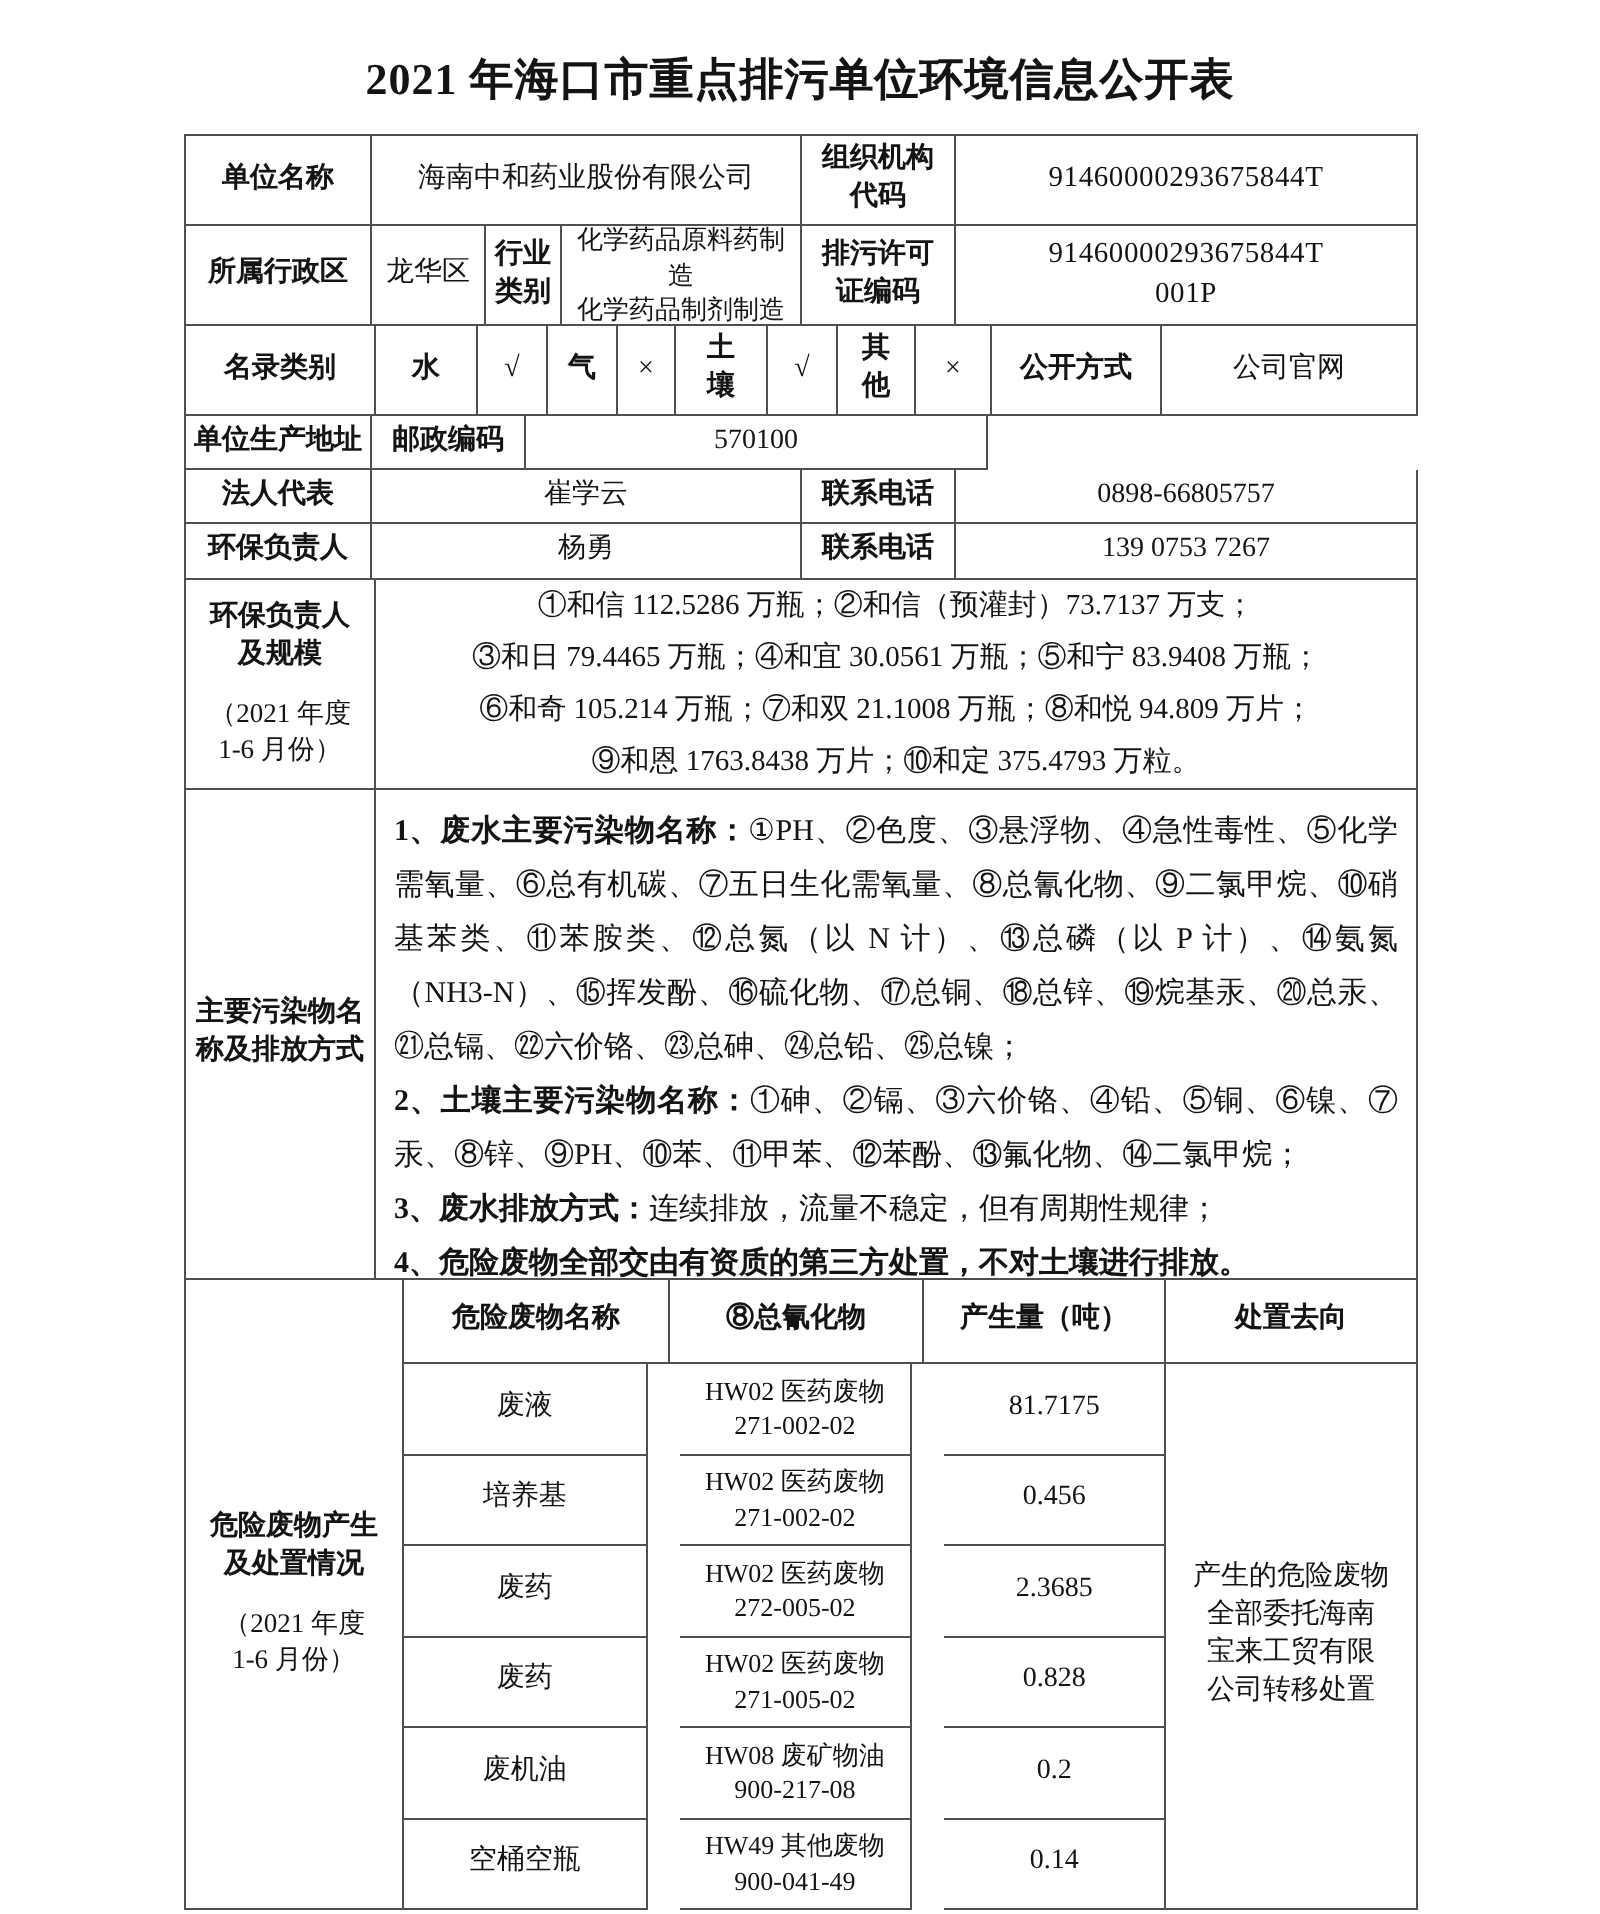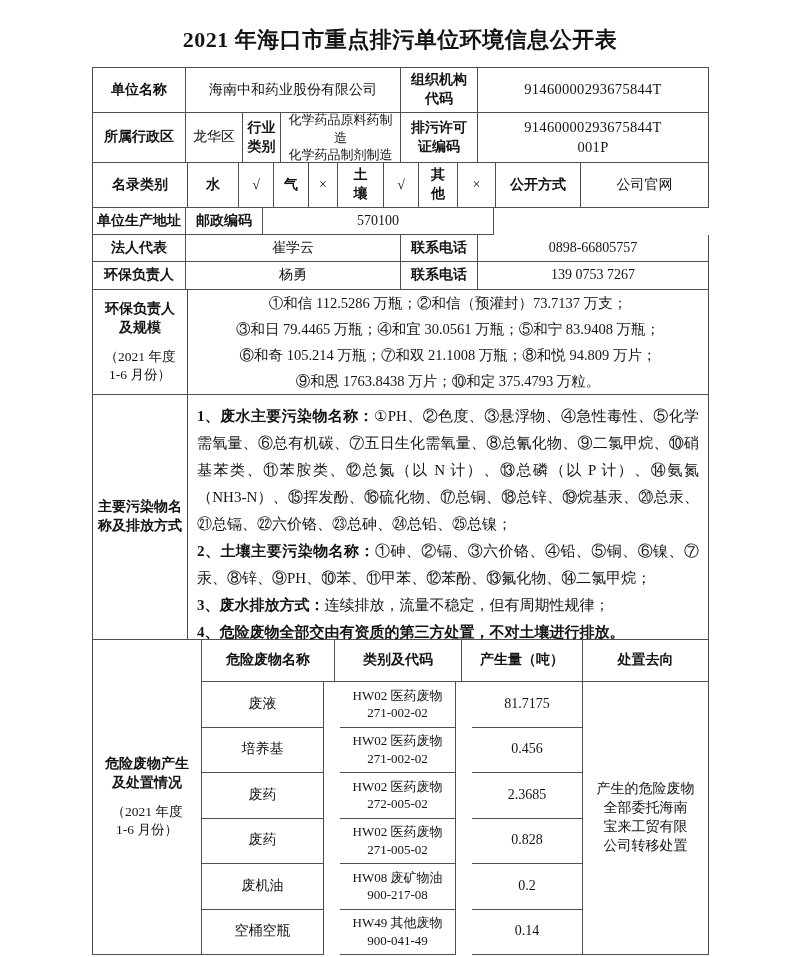--- a/index.html
+++ b/index.html
@@ -121,21 +121,21 @@
     <div class="row" style="height:315px">
       <div class="c vlabel" style="width:110px">
         <span class="b">危险废物产生
 及处置情况</span>
         <span class="period">（2021 年度
 1-6 月份）</span>
       </div>
       <div class="colstack" style="width:507px">
         <div class="row" style="height:42px">
           <div class="c b" style="width:133px">危险废物名称</div>
-          <div class="c b" style="width:127px">类别及代码</div>
+          <div class="c b" style="width:127px">⑧总氰化物</div>
           <div class="c b" style="width:121px">产生量（吨）</div>
           <div class="c b" style="width:126px">处置去向</div>
         </div>
         <div style="display:flex; flex:1">
           <div class="colstack" style="width:381px">
             <div class="row grow">
               <div class="c" style="width:133px">废液</div>
               <div class="c sm" style="width:127px">HW02 医药废物
 271-002-02</div>
               <div class="c" style="width:121px">81.7175</div>

